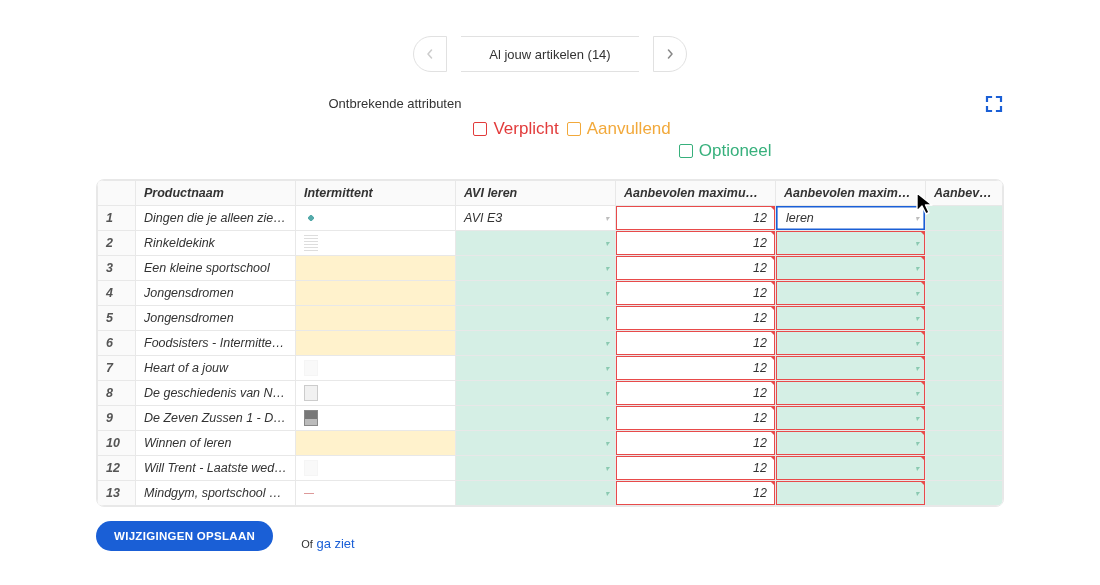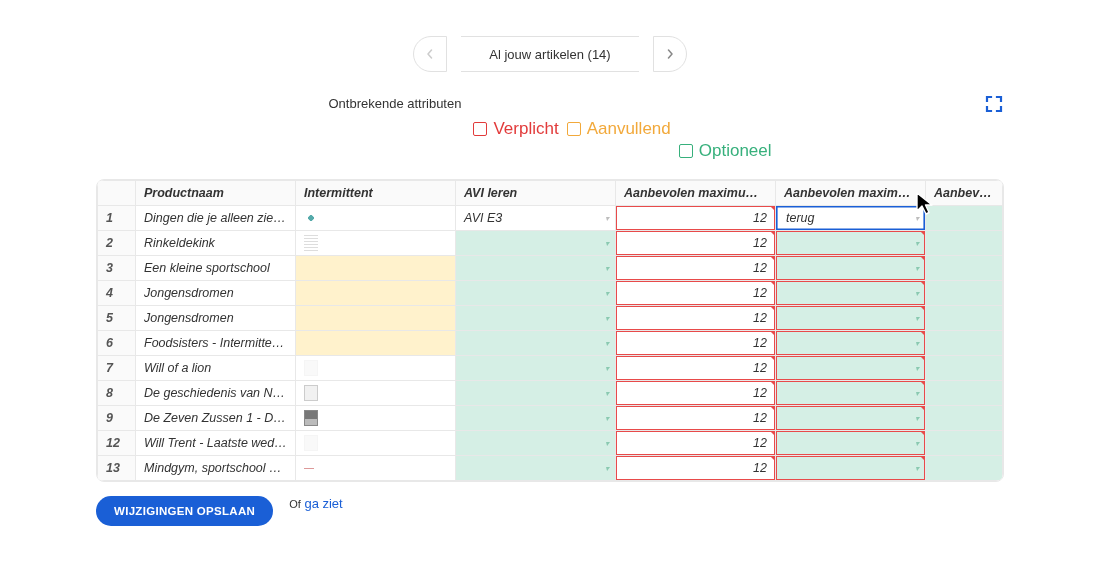--- a/index.html
+++ b/index.html
@@ -45,21 +45,21 @@
     td.blueborder { box-shadow: inset 0 0 0 1.6px #1a5fd6; padding-left: 10px; }
 
     .thumb { width: 14px; height: 16px; display: inline-block; vertical-align: middle; }
     .thumb.t-dot { background: radial-gradient(circle at 50% 50%, #5aa 25%, transparent 28%); }
     .thumb.t-lines { background: repeating-linear-gradient(#ddd 0 1px, transparent 1px 3px); }
     .thumb.t-page { background:#f1f1f1; border:1px solid #ccc; }
     .thumb.t-image { background:linear-gradient(#777 0 60%, #bbb 60% 100%); border:1px solid #888; }
     .thumb.t-ghost { opacity: 0.35; background:#eee; border:1px solid #e4e4e4; }
     .thumb.t-dash { width:10px; height:0; border-top:1.2px solid #d99; }
 
-    .actions { margin: 14px 96px 0; display: flex; align-items: flex-start; gap: 16px; }
+    .actions { margin: 14px 96px 0; display: flex; align-items: flex-end; gap: 28px; }
     .btn-primary { background: #1a5fd6; color: #fff; border: none; border-radius: 18px; padding: 9px 18px; font-size: 11.5px; font-weight: 700; letter-spacing: 0.3px; cursor: pointer; }
     .or-text { font-size: 11px; color: #333; }
     .link-back { color: #1a5fd6; text-decoration: none; cursor: pointer; font-size: 13px; }
 
     .cursor-svg { position: absolute; left: 913px; top: 190px; width: 28px; height: 28px; z-index: 50; pointer-events: none; }
   </style>
 </head>
 <body>
 
 <div class="container">
@@ -124,21 +124,21 @@
           <th>Aanbevolen min</th>
         </tr>
       </thead>
       <tbody id="grid-body">
           <tr>
             <td class="col-idx">1</td>
             <td class="cell">Dingen die je alleen ziet als...</td>
             <td class="cell"><span class="thumb t-dot"></span></td>
             <td class="cell dd">AVI E3</td>
             <td class="cell col-age redborder" style="text-align: right;">12</td>
-            <td class="cell dd blueborder">terug</td>
+            <td class="cell dd blueborder">leren</td>
             <td class="cell green"></td>
           </tr>
           <tr>
             <td class="col-idx">2</td>
             <td class="cell">Rinkeldekink</td>
             <td class="cell"><span class="thumb t-lines"></span></td>
             <td class="cell dd green"></td>
             <td class="cell col-age redborder" style="text-align: right;">12</td>
             <td class="cell dd green redborder"></td>
             <td class="cell green"></td>
@@ -174,40 +174,49 @@
             <td class="col-idx">6</td>
             <td class="cell">Foodsisters - Intermittent f...</td>
             <td class="cell yellow"></td>
             <td class="cell dd green"></td>
             <td class="cell col-age redborder" style="text-align: right;">12</td>
             <td class="cell dd green redborder"></td>
             <td class="cell green"></td>
           </tr>
           <tr>
             <td class="col-idx">7</td>
-            <td class="cell">Will of a lion</td>
+            <td class="cell">Heart of a jouw</td>
             <td class="cell"><span class="thumb t-ghost"></span></td>
             <td class="cell dd green"></td>
             <td class="cell col-age redborder" style="text-align: right;">12</td>
             <td class="cell dd green redborder"></td>
             <td class="cell green"></td>
           </tr>
           <tr>
             <td class="col-idx">8</td>
             <td class="cell">De geschiedenis van Neder...</td>
             <td class="cell"><span class="thumb t-page"></span></td>
             <td class="cell dd green"></td>
             <td class="cell col-age redborder" style="text-align: right;">12</td>
             <td class="cell dd green redborder"></td>
             <td class="cell green"></td>
           </tr>
           <tr>
             <td class="col-idx">9</td>
             <td class="cell">De Zeven Zussen 1 - De zev...</td>
             <td class="cell"><span class="thumb t-image"></span></td>
+            <td class="cell dd green"></td>
+            <td class="cell col-age redborder" style="text-align: right;">12</td>
+            <td class="cell dd green redborder"></td>
+            <td class="cell green"></td>
+          </tr>
+          <tr>
+            <td class="col-idx">10</td>
+            <td class="cell">Winnen of leren</td>
+            <td class="cell yellow"></td>
             <td class="cell dd green"></td>
             <td class="cell col-age redborder" style="text-align: right;">12</td>
             <td class="cell dd green redborder"></td>
             <td class="cell green"></td>
           </tr>
           <tr>
             <td class="col-idx">12</td>
             <td class="cell">Will Trent - Laatste weduwe</td>
             <td class="cell"><span class="thumb t-ghost"></span></td>
             <td class="cell dd green"></td>

